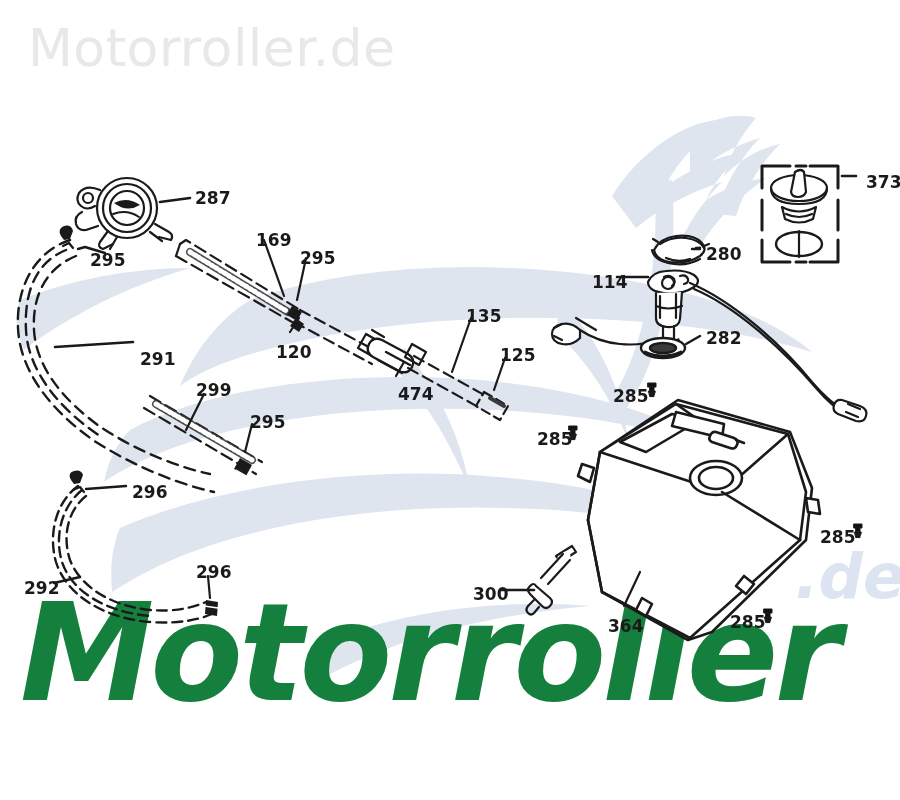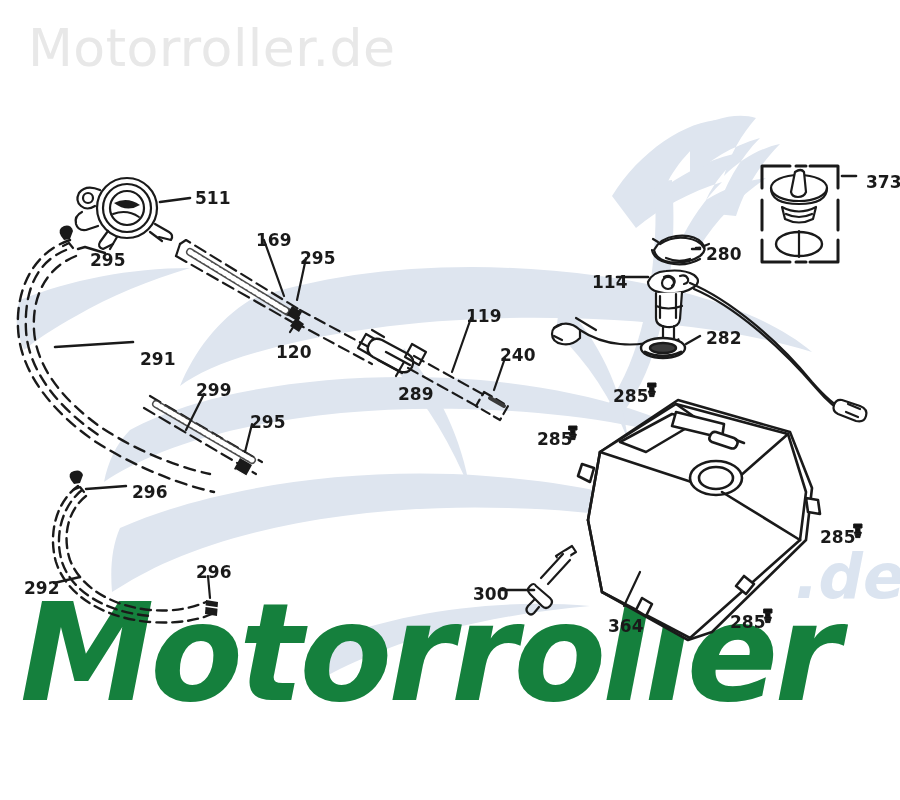--- a/index.html
+++ b/index.html
@@ -357,29 +357,29 @@
       <g>
         <use href="#screwGlyph" x="652" y="390"></use>
         <use href="#screwGlyph" x="573" y="433"></use>
         <use href="#screwGlyph" x="858" y="531"></use>
         <use href="#screwGlyph" x="768" y="616"></use>
       </g>
 
     </g>
   </svg>
 
-  <div class="plabel" style="left:195px;top:188px">511</div>
+  <div class="plabel" style="left:195px;top:188px">287</div>
   <div class="plabel" style="left:90px;top:250px">295</div>
   <div class="plabel" style="left:256px;top:230px">169</div>
   <div class="plabel" style="left:300px;top:248px">295</div>
   <div class="plabel" style="left:140px;top:349px">291</div>
   <div class="plabel" style="left:276px;top:342px">120</div>
-  <div class="plabel" style="left:466px;top:306px">119</div>
-  <div class="plabel" style="left:500px;top:345px">240</div>
-  <div class="plabel" style="left:398px;top:384px">289</div>
+  <div class="plabel" style="left:466px;top:306px">135</div>
+  <div class="plabel" style="left:500px;top:345px">125</div>
+  <div class="plabel" style="left:398px;top:384px">474</div>
   <div class="plabel" style="left:196px;top:380px">299</div>
   <div class="plabel" style="left:250px;top:412px">295</div>
   <div class="plabel" style="left:132px;top:482px">296</div>
   <div class="plabel" style="left:196px;top:562px">296</div>
   <div class="plabel" style="left:24px;top:578px">292</div>
   <div class="plabel" style="left:706px;top:244px">280</div>
   <div class="plabel" style="left:592px;top:272px">114</div>
   <div class="plabel" style="left:706px;top:328px">282</div>
   <div class="plabel" style="left:866px;top:172px">373</div>
   <div class="plabel" style="left:613px;top:386px">285</div>

